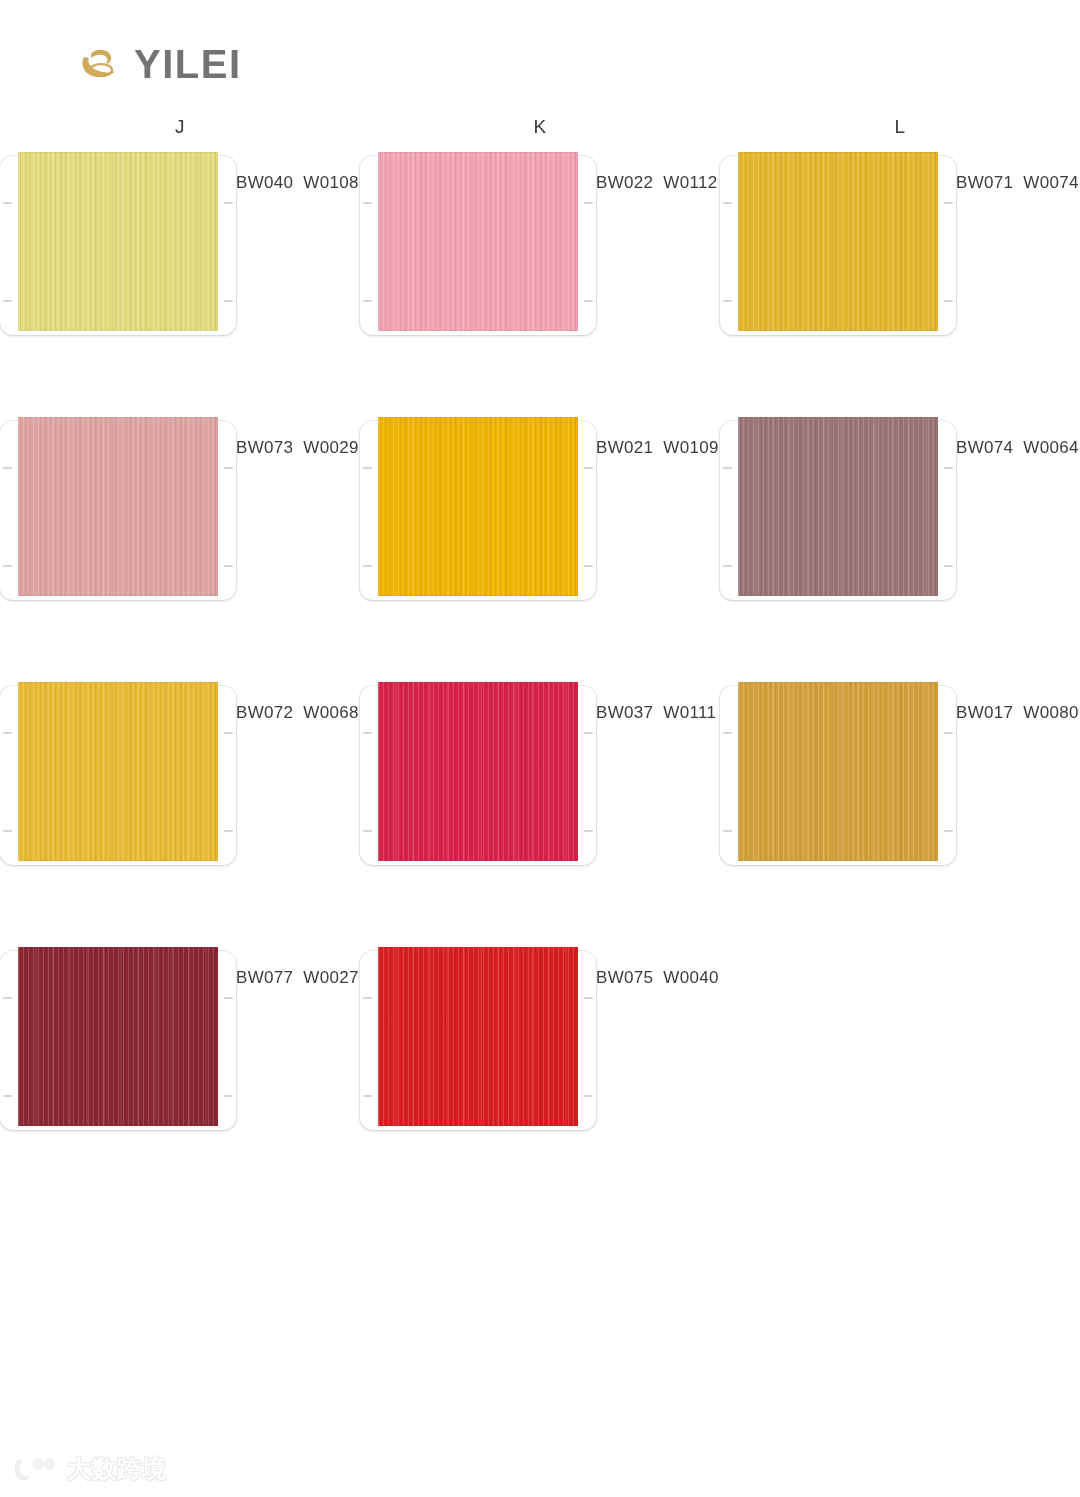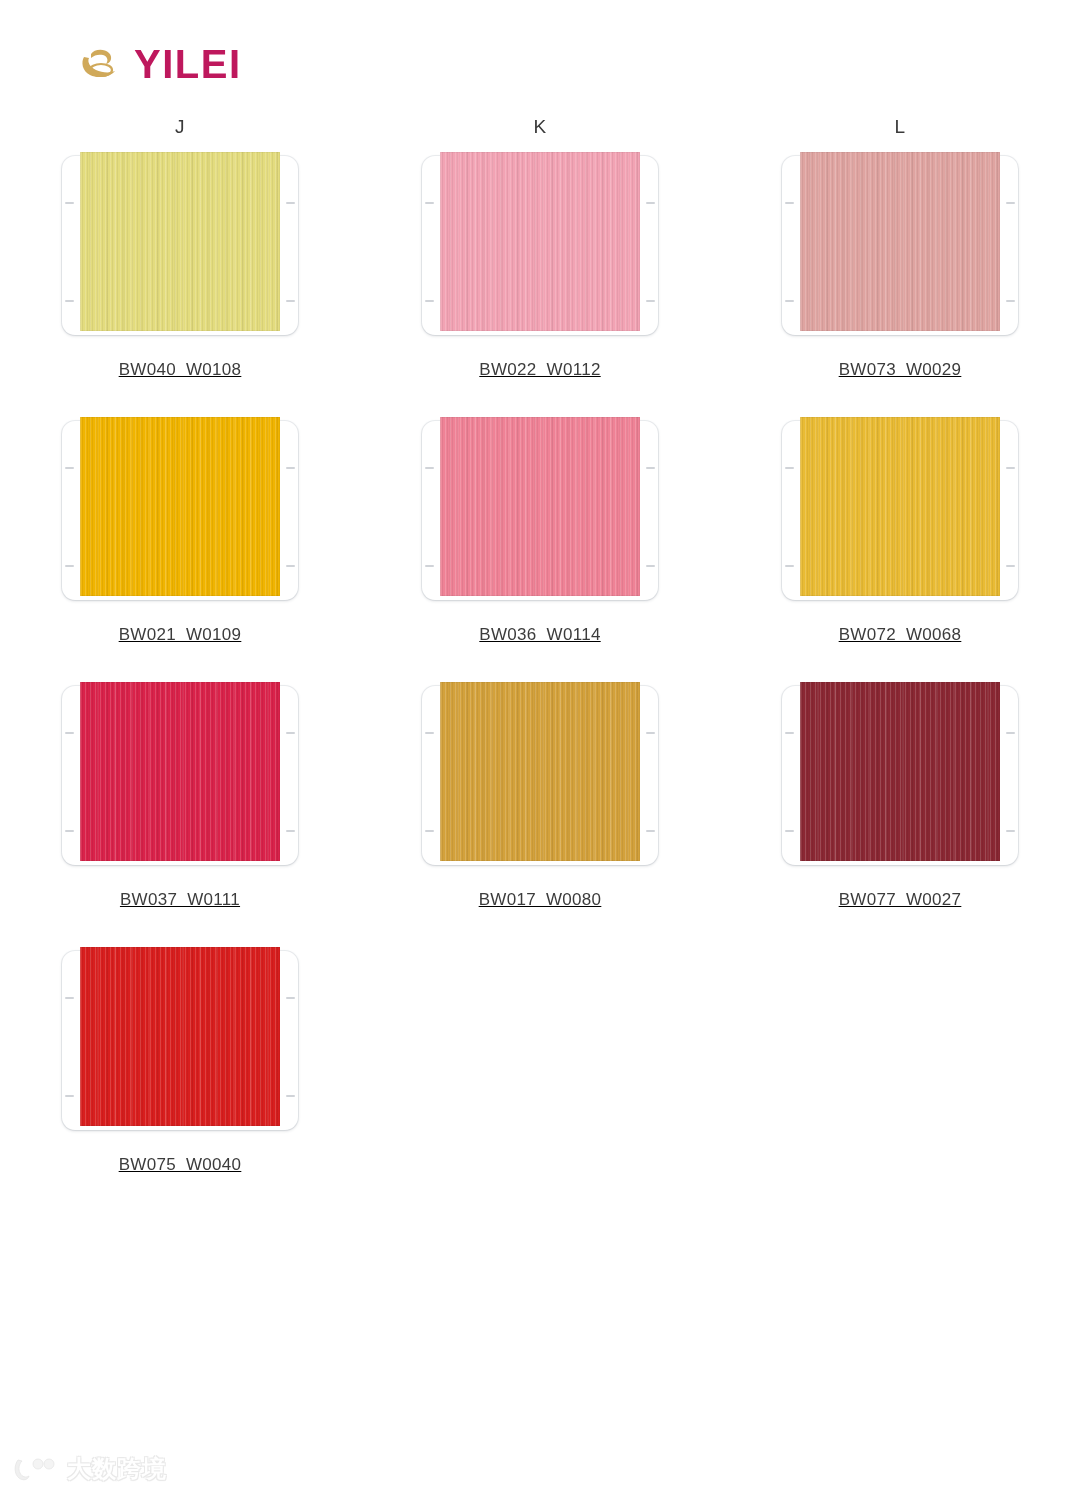--- a/index.html
+++ b/index.html
@@ -28,21 +28,21 @@
   }
   .brand-mark {
     width: 44px;
     height: 40px;
     display: block;
   }
   .brand-name {
     font-size: 40px;
     font-weight: 700;
     letter-spacing: 1.5px;
-    color: #be185d;
+    color: #737373;
     line-height: 1;
   }
 
   
   .col-headers {
     position: absolute;
     left: 0;
     top: 116px;
     width: 1080px;
     display: flex;
@@ -62,23 +62,22 @@
     left: 0;
     top: 152px;
     width: 1080px;
     display: grid;
     grid-template-columns: repeat(3, 1fr);
     grid-auto-rows: 265px;
     row-gap: 0;
   }
   .cell {
     display: flex;
-    flex-direction: column;
-    align-items: center;
-    text-decoration: underline;
+    flex-direction: row;
+    align-items: flex-start;
   }
 
   
   .card {
     position: relative;
     width: 236px;
     height: 187px;
   }
   .card-base {
     position: absolute;
@@ -222,20 +221,32 @@
       <div class="swatch-label">BW022  W0112</div>
     </div>
     <div class="cell">
       <div class="card">
         <div class="card-base">
           <div class="notch tl"></div>
           <div class="notch bl"></div>
           <div class="notch tr"></div>
           <div class="notch br"></div>
         </div>
+        <div class="chip" title="BW071  W0074" style="background-color: rgb(229, 183, 46);"></div>
+      </div>
+      <div class="swatch-label">BW071  W0074</div>
+    </div>
+    <div class="cell">
+      <div class="card">
+        <div class="card-base">
+          <div class="notch tl"></div>
+          <div class="notch bl"></div>
+          <div class="notch tr"></div>
+          <div class="notch br"></div>
+        </div>
         <div class="chip" title="BW073  W0029" style="background-color: rgb(223, 164, 161);"></div>
       </div>
       <div class="swatch-label">BW073  W0029</div>
     </div>
     <div class="cell">
       <div class="card">
         <div class="card-base">
           <div class="notch tl"></div>
           <div class="notch bl"></div>
           <div class="notch tr"></div>
@@ -246,23 +257,23 @@
       <div class="swatch-label">BW021  W0109</div>
     </div>
     <div class="cell">
       <div class="card">
         <div class="card-base">
           <div class="notch tl"></div>
           <div class="notch bl"></div>
           <div class="notch tr"></div>
           <div class="notch br"></div>
         </div>
-        <div class="chip" title="BW036  W0114" style="background-color: rgb(239, 130, 150);"></div>
-      </div>
-      <div class="swatch-label">BW036  W0114</div>
+        <div class="chip" title="BW074  W0064" style="background-color: rgb(154, 116, 118);"></div>
+      </div>
+      <div class="swatch-label">BW074  W0064</div>
     </div>
     <div class="cell">
       <div class="card">
         <div class="card-base">
           <div class="notch tl"></div>
           <div class="notch bl"></div>
           <div class="notch tr"></div>
           <div class="notch br"></div>
         </div>
         <div class="chip" title="BW072  W0068" style="background-color: rgb(233, 187, 52);"></div>

